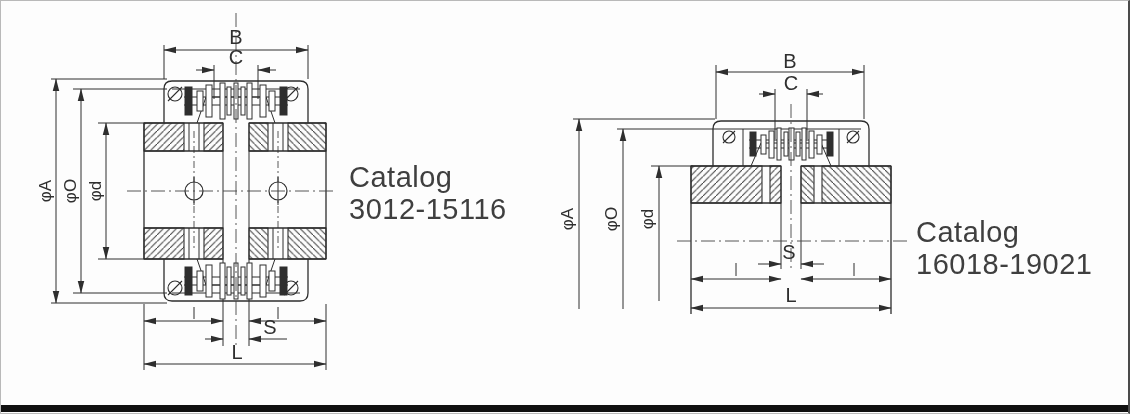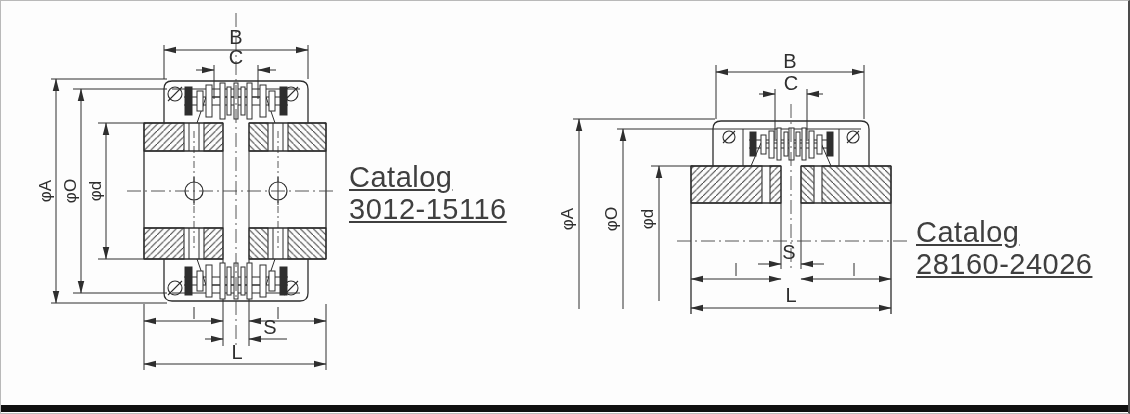--- a/index.html
+++ b/index.html
@@ -9,21 +9,21 @@
     border:1px solid #b9b9b9;border-right:2px solid #4a4a4a;
     box-sizing:border-box;
     font-family:"Liberation Sans", sans-serif;
   }
   svg{position:absolute;left:0;top:0;}
   svg text{fill:#2f2f2f;}
   .dim{font-size:20px;text-anchor:middle;font-family:"Liberation Sans",sans-serif;}
   .phi{font-size:17px;}
   .catalog{
     position:absolute;color:#3f3f3f;font-size:29px;line-height:32px;
-    letter-spacing:0.5px;white-space:nowrap;text-decoration:underline;
+    letter-spacing:0.5px;white-space:nowrap;
   }
   .catalog-left{left:348px;top:160px;}
   .catalog-right{left:915px;top:215px;}
   .bottom-bar{position:absolute;left:0;right:0;bottom:1px;height:7px;background:#101010;}
 </style>
 </head>
 <body>
 
 <div class="stage">
 <svg width="1130" height="414" viewBox="0 0 1130 414">
@@ -242,17 +242,17 @@
     </g>
   </g>
 </svg>
 
   <div class="catalog catalog-left">
     <div>Catalog</div>
     <div>3012-15116</div>
   </div>
   <div class="catalog catalog-right">
     <div>Catalog</div>
-    <div>28160-24026</div>
+    <div>16018-19021</div>
   </div>
 
   <div class="bottom-bar"></div>
 </div>
 
 </body></html>

